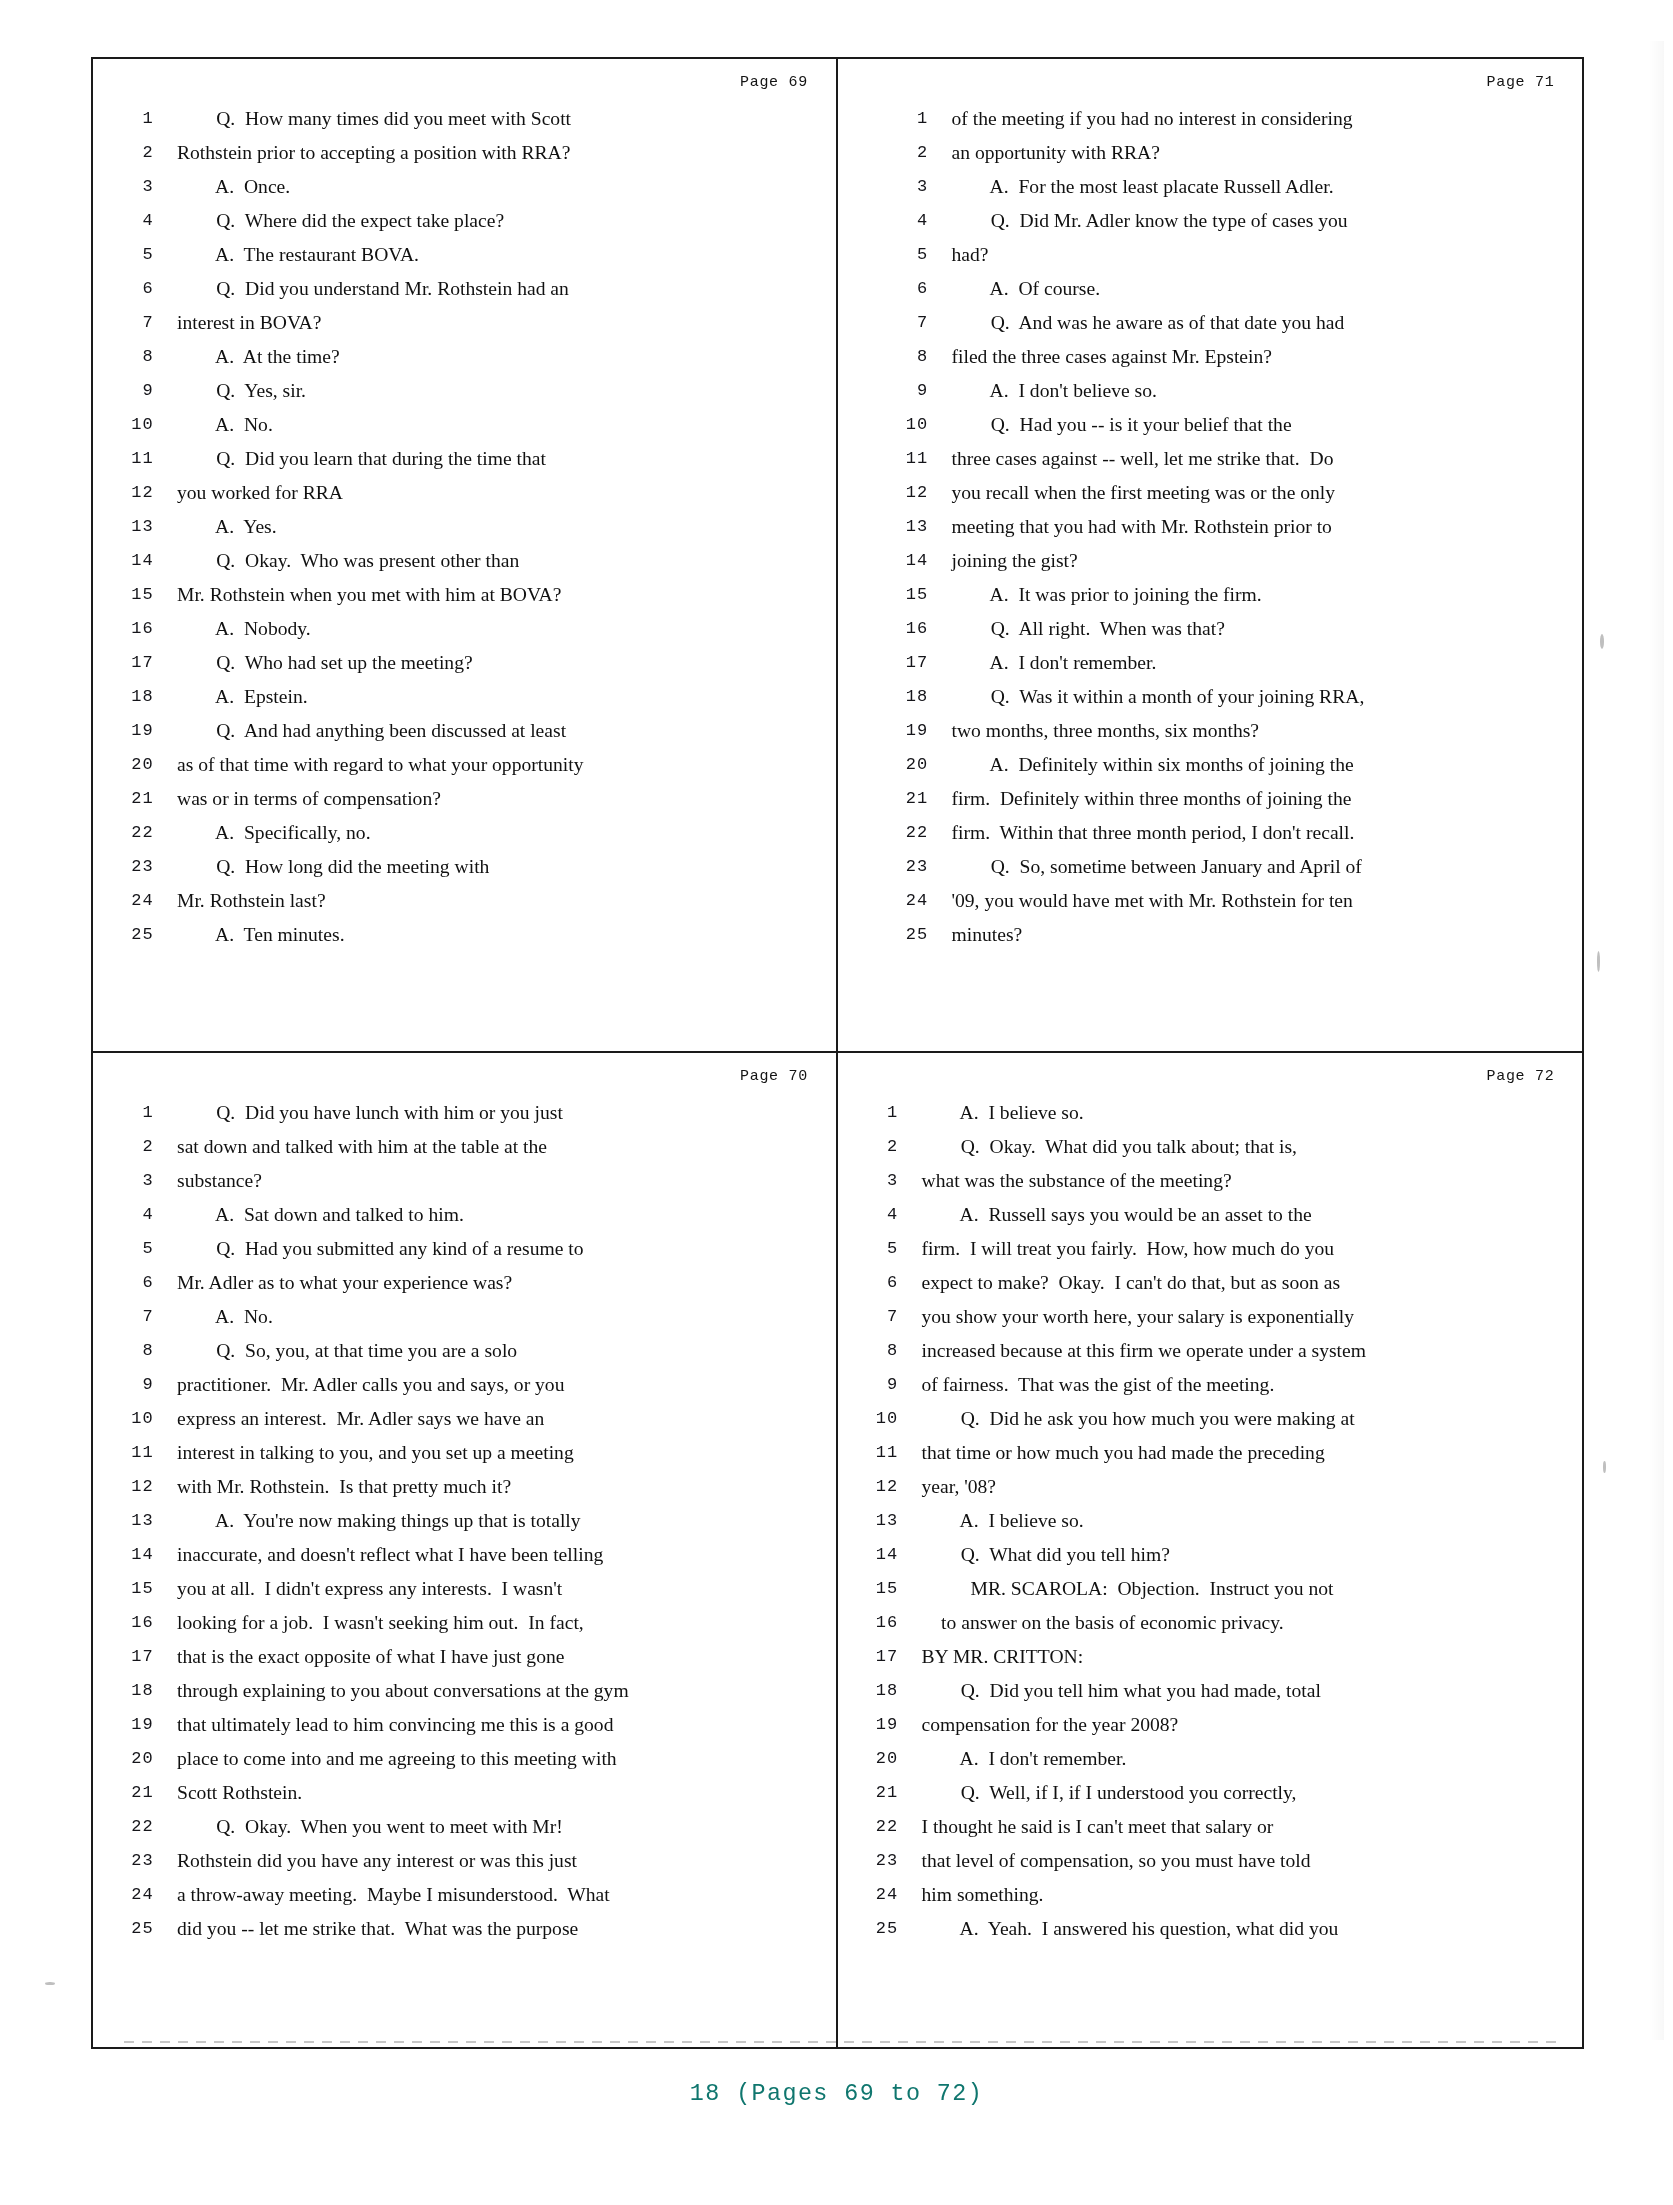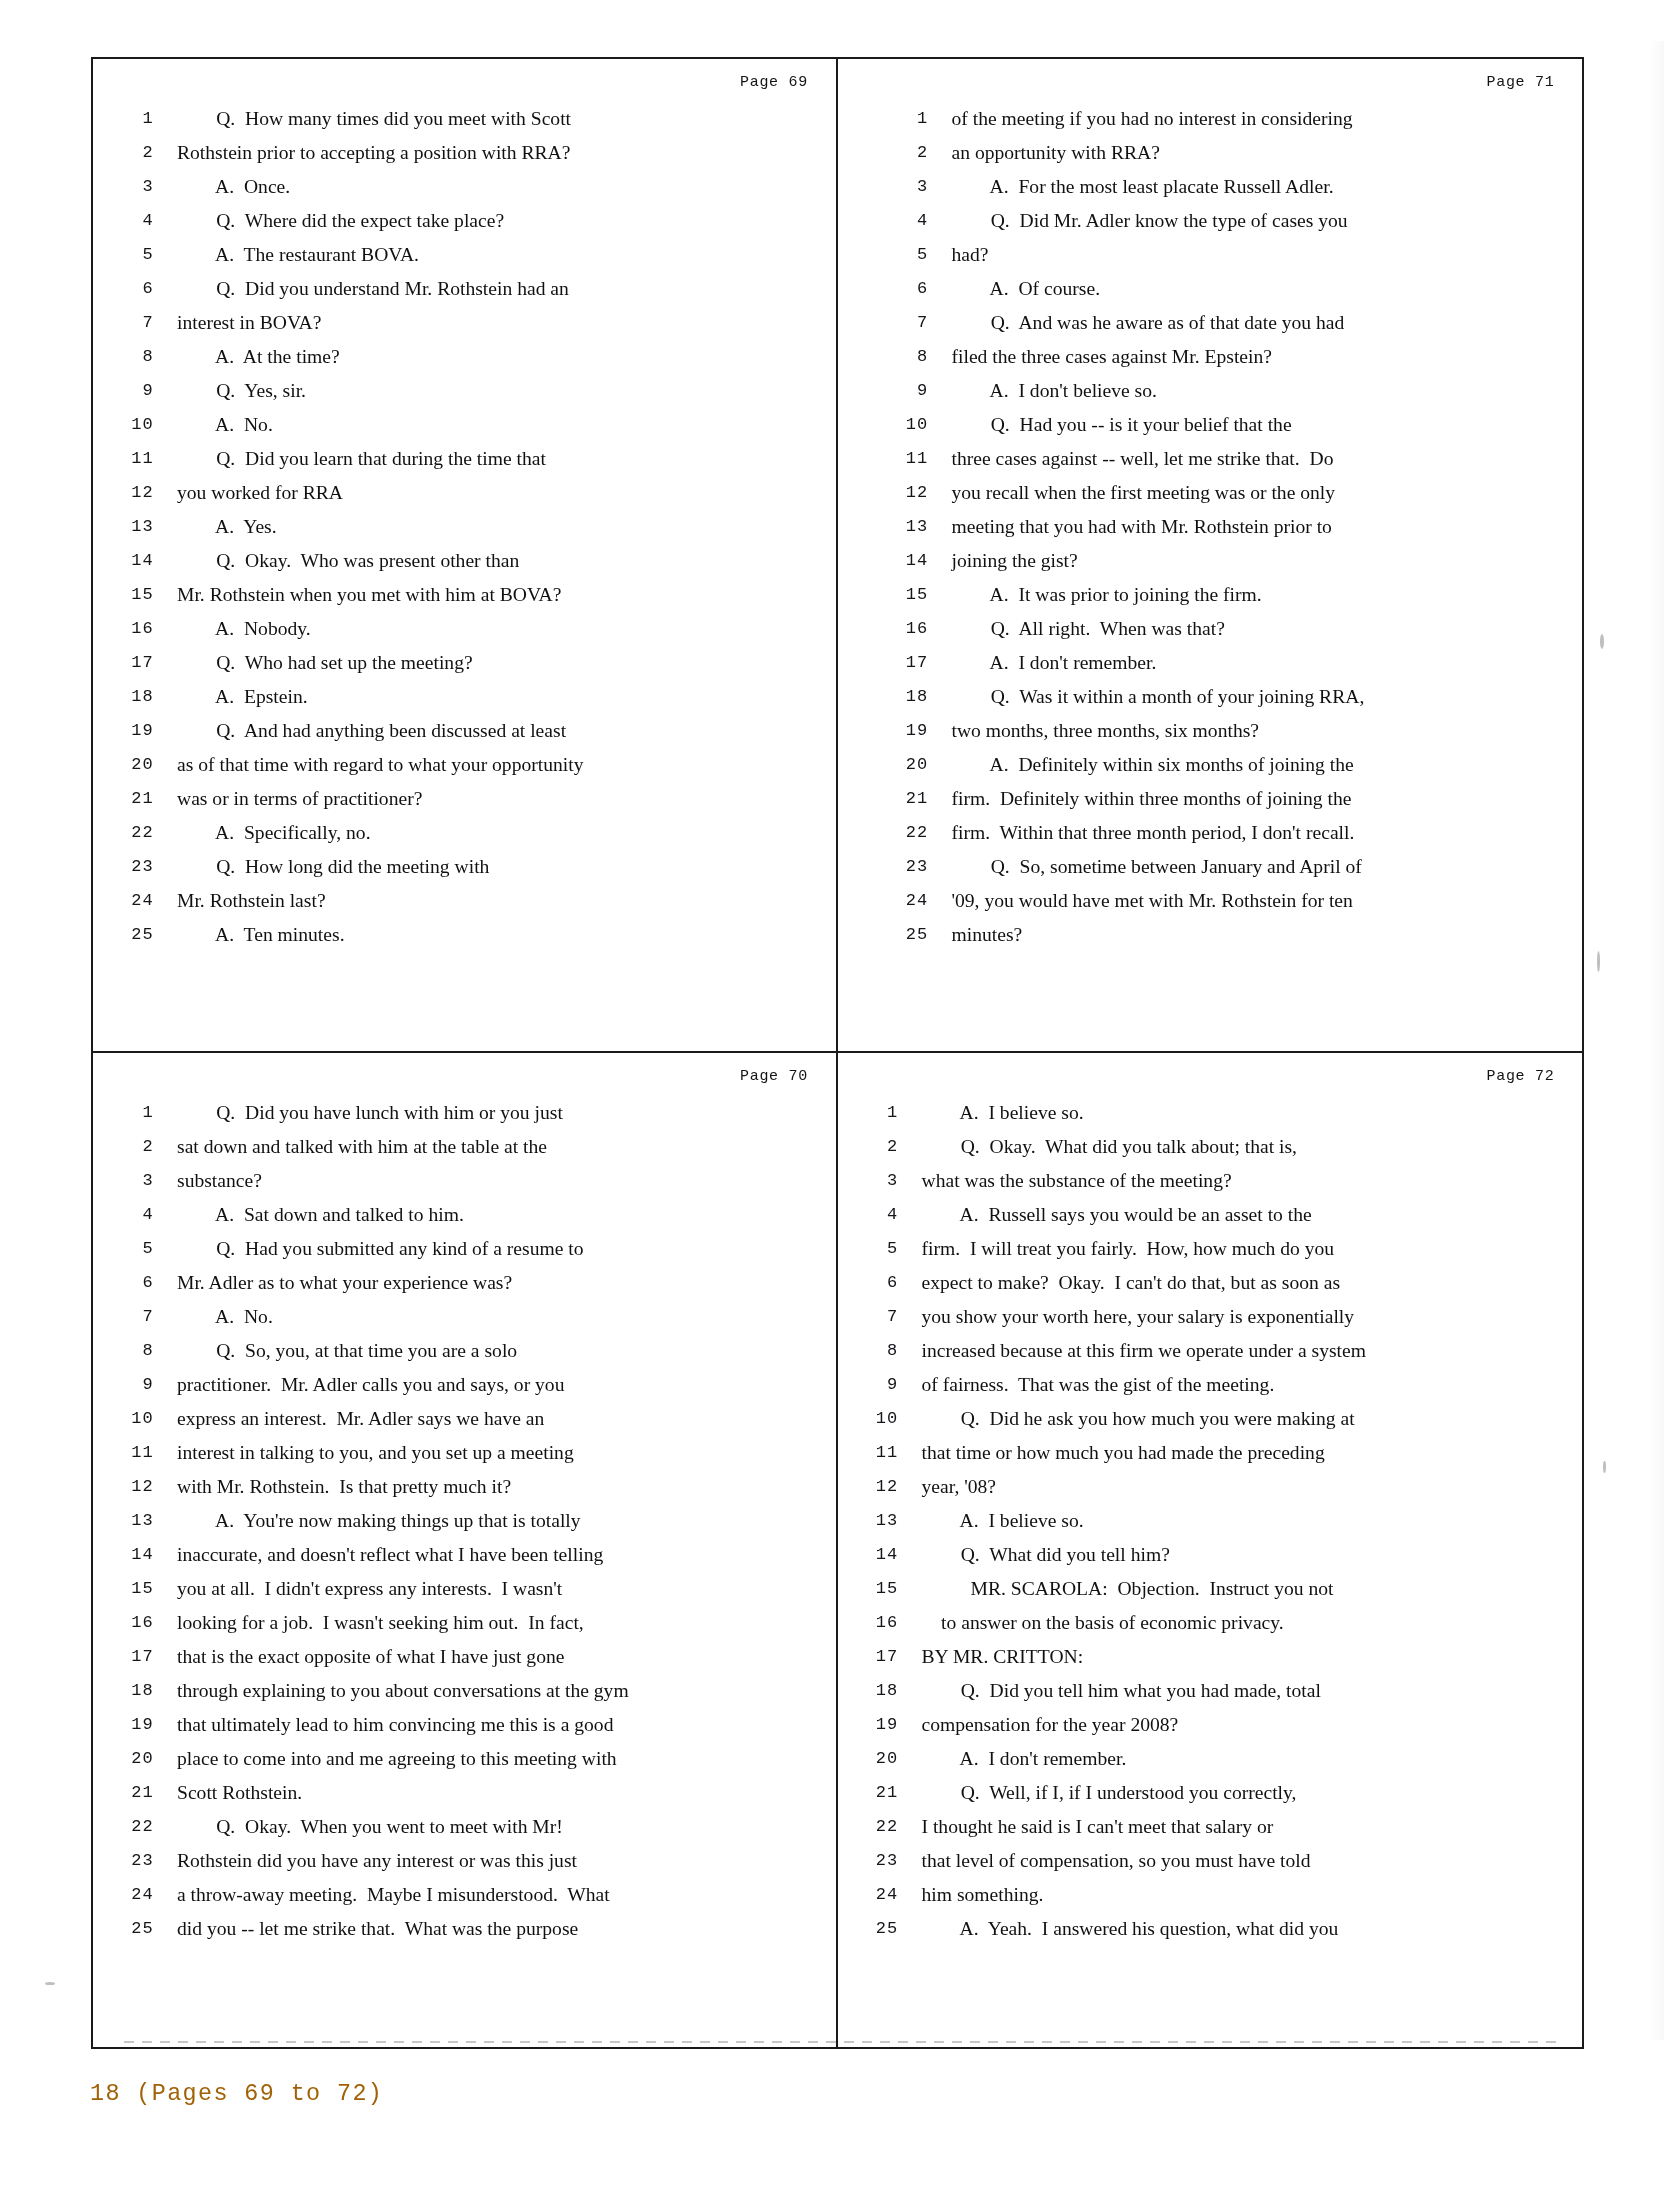--- a/index.html
+++ b/index.html
@@ -86,25 +86,25 @@
     font-size: 19.6px;
     color: #111;
     white-space: pre;
     overflow: visible;
   }
   .footer {
     position: absolute;
     right: 91px;
     top: 2081px;
     width: 1493px;
-    text-align: left;
+    text-align: center;
     font-family: "Liberation Mono", monospace;
     font-size: 23.4px;
     letter-spacing: 1.4px;
-    color: #a16207;
+    color: #0f766e;
   }
   
   .scan-edge-right {
     position: absolute;
     right: 9.6px;
     top: 41px;
     width: 15px;
     height: 1999px;
     background: linear-gradient(to right, rgba(0,0,0,0.00), rgba(0,0,0,0.05));
     opacity: .6;
@@ -147,21 +147,21 @@
           <div class="ln"><span class="ln-no">11</span><span class="ln-tx">        Q.  Did you learn that during the time that</span></div>
           <div class="ln"><span class="ln-no">12</span><span class="ln-tx">you worked for RRA</span></div>
           <div class="ln"><span class="ln-no">13</span><span class="ln-tx">        A.  Yes.</span></div>
           <div class="ln"><span class="ln-no">14</span><span class="ln-tx">        Q.  Okay.  Who was present other than</span></div>
           <div class="ln"><span class="ln-no">15</span><span class="ln-tx">Mr. Rothstein when you met with him at BOVA?</span></div>
           <div class="ln"><span class="ln-no">16</span><span class="ln-tx">        A.  Nobody.</span></div>
           <div class="ln"><span class="ln-no">17</span><span class="ln-tx">        Q.  Who had set up the meeting?</span></div>
           <div class="ln"><span class="ln-no">18</span><span class="ln-tx">        A.  Epstein.</span></div>
           <div class="ln"><span class="ln-no">19</span><span class="ln-tx">        Q.  And had anything been discussed at least</span></div>
           <div class="ln"><span class="ln-no">20</span><span class="ln-tx">as of that time with regard to what your opportunity</span></div>
-          <div class="ln"><span class="ln-no">21</span><span class="ln-tx">was or in terms of practitioner?</span></div>
+          <div class="ln"><span class="ln-no">21</span><span class="ln-tx">was or in terms of compensation?</span></div>
           <div class="ln"><span class="ln-no">22</span><span class="ln-tx">        A.  Specifically, no.</span></div>
           <div class="ln"><span class="ln-no">23</span><span class="ln-tx">        Q.  How long did the meeting with</span></div>
           <div class="ln"><span class="ln-no">24</span><span class="ln-tx">Mr. Rothstein last?</span></div>
           <div class="ln"><span class="ln-no">25</span><span class="ln-tx">        A.  Ten minutes.</span></div>
         </div>
       </div>
 
       <div class="quad q2">
         <div class="page-label">Page  71</div>
         <div class="lines">

